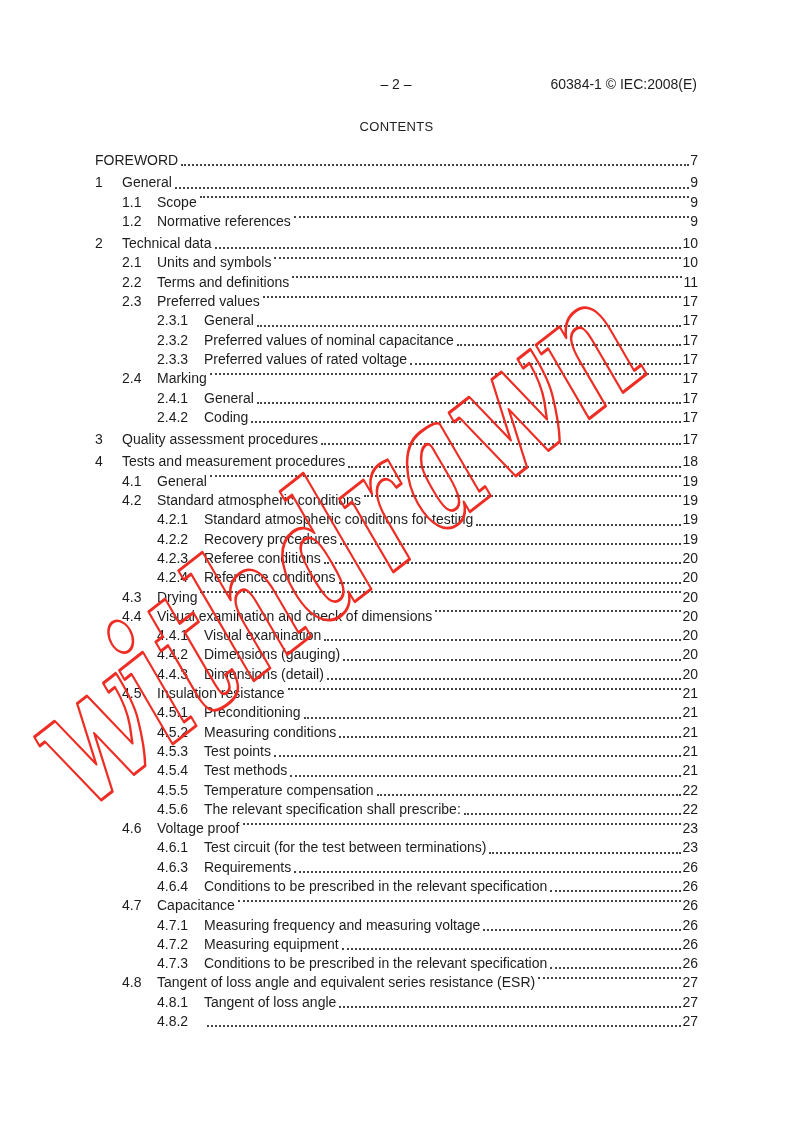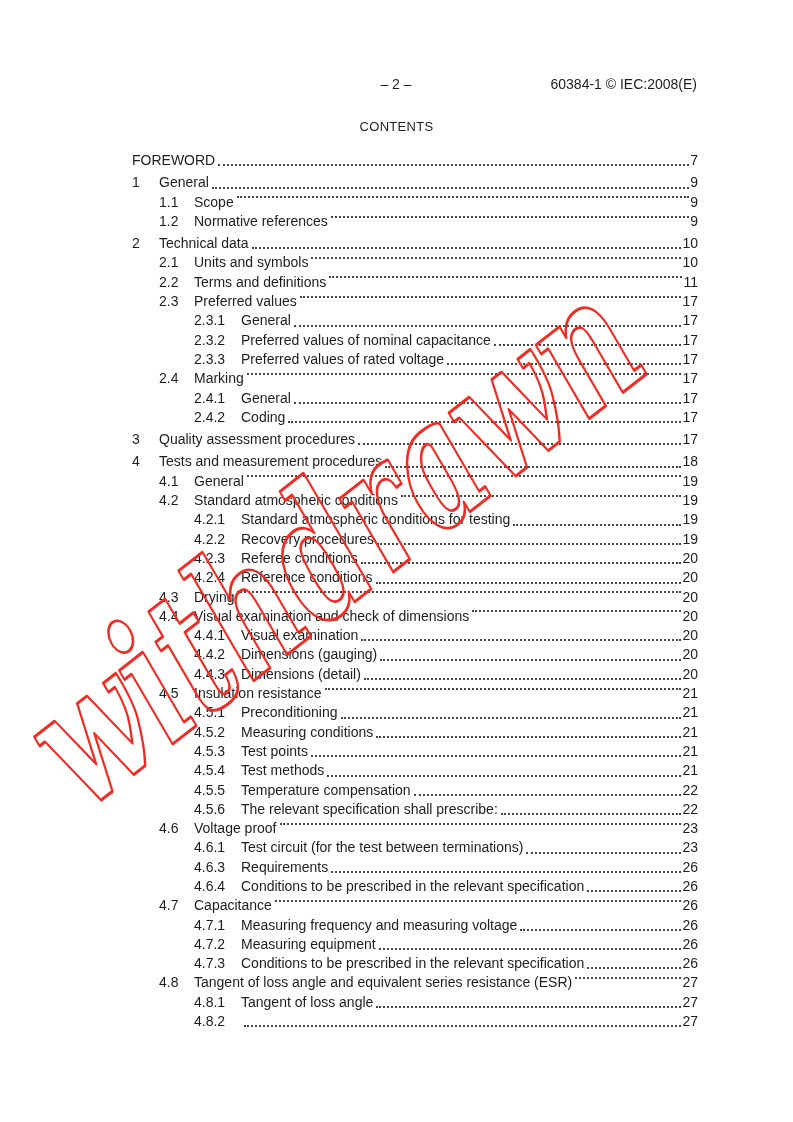--- a/index.html
+++ b/index.html
@@ -37,21 +37,20 @@
     position:absolute;
     top:151px;left:95px;width:603px;
     font-size:14px;
   }
   .toc-row{
     display:flex;
     align-items:stretch;
     height:19.3px;
     line-height:19.3px;
     white-space:nowrap;
-    margin-left:37px;
   }
   .toc-row.lvl1{margin-top:3px;}
   .toc-row:first-child{margin-top:0;}
   .num{flex:0 0 auto;}
   .lvl1 .num{width:27px;}
   .lvl2{padding-left:27px;align-items:center;}
   .lvl2 .num{width:35px;}
   .lvl3{padding-left:62px;align-items:flex-end;}
   .lvl3 .num{width:47px;}
   .label{flex:0 0 auto;}

